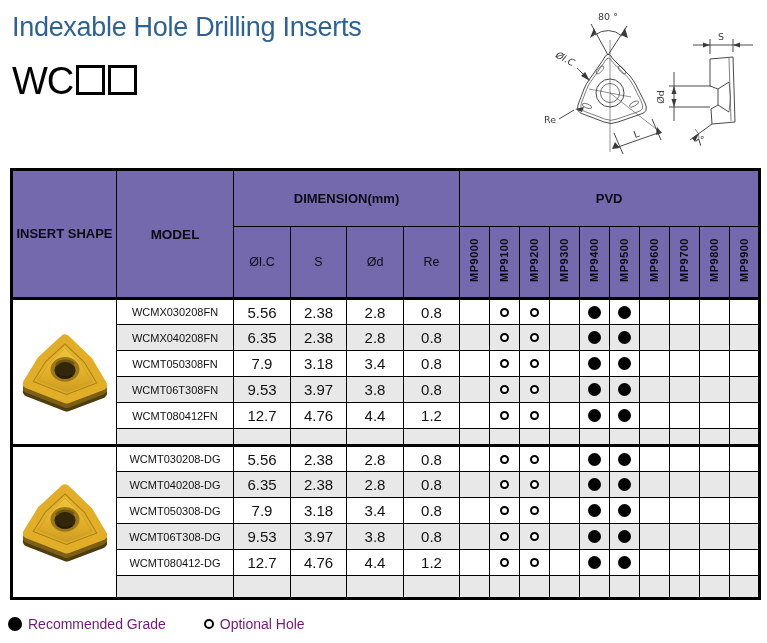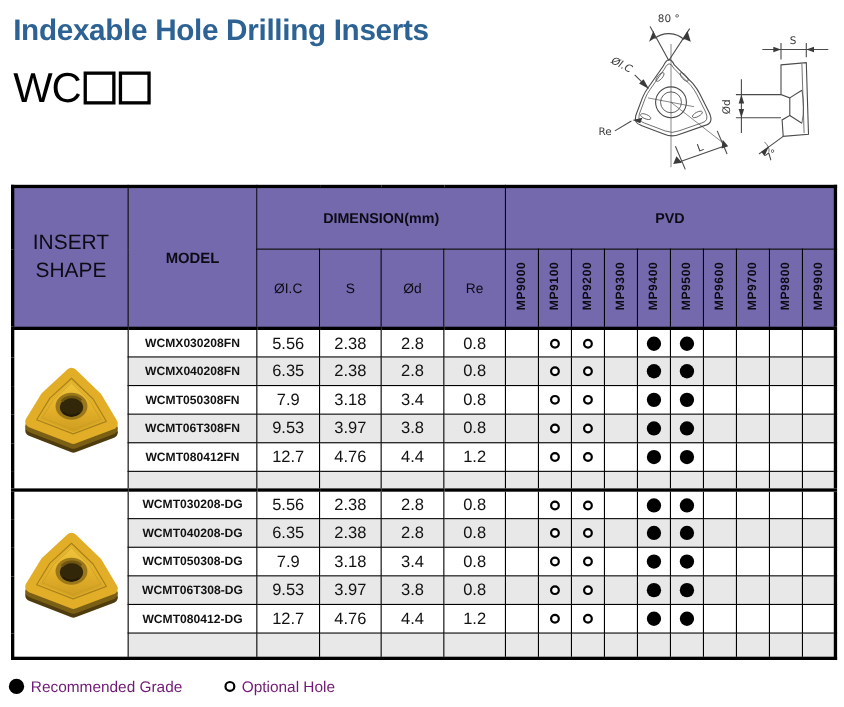--- a/index.html
+++ b/index.html
@@ -1,48 +1,48 @@
 <!DOCTYPE html>
 <html><head>
 <meta charset="utf-8">
 <style>
   * { margin:0; padding:0; box-sizing:border-box; }
   html,body { background:#ffffff; }
   body { font-family:"Liberation Sans", sans-serif; color:#111; }
   .page { position:relative; width:767px; height:643px; background:#fff; overflow:hidden; }
 
   
-  .title { position:absolute; left:12px; top:12px; font-size:27px; font-weight:bold;
+  .title { position:absolute; left:12px; top:12px; font-size:27px; font-weight:normal;
            color:#2d6294; letter-spacing:-0.3px; }
   .designation { position:absolute; left:12px; top:62px; display:flex; align-items:flex-start; }
   .designation .wc { font-size:38px; font-weight:normal; color:#000; line-height:38px; letter-spacing:-1px; }
   .designation .box { width:29px; height:30px; border:3px solid #000; margin-left:3px; margin-top:3px; background:#fff; }
 
   
   .drawing { position:absolute; left:543px; top:2px; width:222px; height:158px; }
   .drawing text { font-family:"DejaVu Sans", sans-serif; fill:#3a3a3a; }
 
   
   table.spec { position:absolute; left:10px; top:168px; width:748px; border-collapse:collapse;
                table-layout:fixed; border:3px solid #000; }
   .spec th, .spec td { border:1.6px solid #000; padding:0; text-align:center; vertical-align:middle; }
   .spec thead th { background:#7569ad; color:#0b0b14; }
-  .th-shape { font-size:19px; font-weight:normal; line-height:1.35; padding:0 16px; }
+  .th-shape { font-size:13px; font-weight:bold; line-height:1.35; padding:0 16px; }
   .th-model { font-size:13.5px; font-weight:bold; }
   .th-dim, .th-pvd { font-size:13px; font-weight:bold; height:57px; }
   .th-sub { font-size:12.5px; font-weight:normal; height:72px; }
   .th-mp span { writing-mode:vertical-rl; transform:rotate(180deg); display:inline-block;
                 font-size:11px; font-weight:bold; letter-spacing:0.5px; line-height:1; }
   tbody.group tr { height:26px; }
   tbody.group tr:first-child td { border-top:3px solid #000; }
   tbody.group tr:nth-child(even) td { background:#e8e8e8; }
   tbody.group td.shape-cell { background:#fff !important; }
   tbody.group tr.sep0 { height:17px; }
   tbody.group tr.sep1 { height:23px; }
-  td.model-cell { font-size:11px; font-weight:bold; }
+  td.model-cell { font-size:11px; font-weight:normal; }
   td.dim-cell { font-size:15px; }
   td.grade-cell { line-height:0; }
   .dot { display:inline-block; vertical-align:middle; border-radius:50%; }
   .dot.filled { width:13px; height:13px; background:#000; }
   .dot.open { width:9px; height:9px; border:2.5px solid #000; background:#fff; }
   .insert-img { width:98px; height:86px; display:block; margin:0 auto; }
 
   
   .legend { position:absolute; left:8px; top:616px; display:flex; align-items:center; gap:38px;
             font-size:14px; color:#701a75; }

